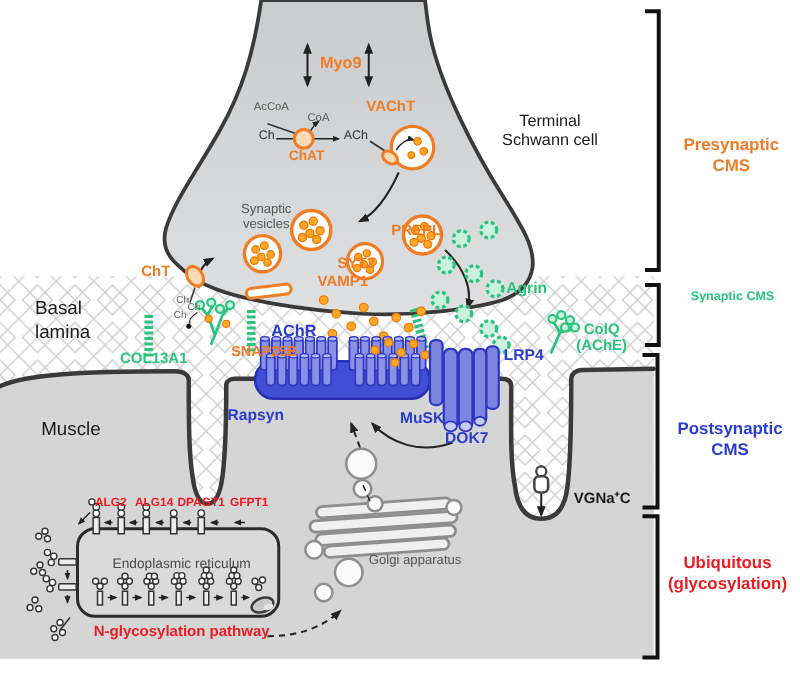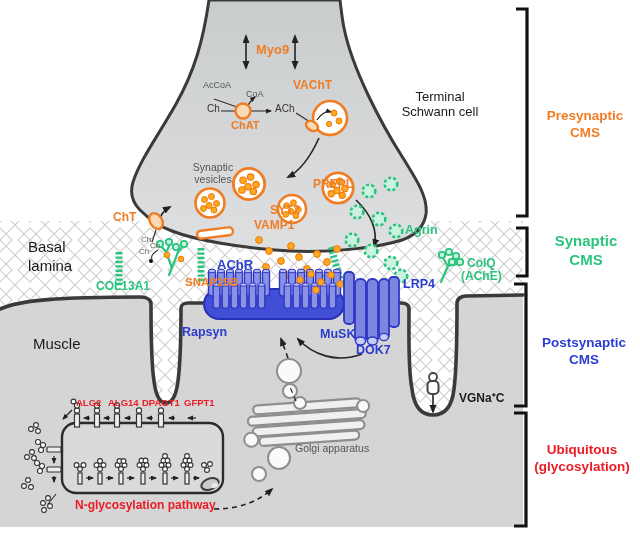--- a/index.html
+++ b/index.html
@@ -397,25 +397,26 @@
 <div class="lbl b bl" style="left:356px;top:343px;font-size:12.5px;">DOK7</div>
 <div class="lbl b bl" style="left:403px;top:277px;font-size:12.5px;">LRP4</div>
 
 <div class="lbl b g" style="left:405px;top:223px;font-size:12.5px;">Agrin</div>
 <div class="lbl b g" style="left:467px;top:257px;font-size:12px;">ColQ</div>
 <div class="lbl b g" style="left:461px;top:270px;font-size:12px;">(AChE)</div>
 <div class="lbl b g" style="left:96px;top:280px;font-size:12px;">COL13A1</div>
 
 <div class="lbl b" style="left:459px;top:392px;font-size:12px;">VGNa⁺C</div>
 <div class="lbl mut" style="left:295px;top:442px;font-size:10.5px;">Golgi apparatus</div>
+<div class="lbl" style="left:90px;top:445px;font-size:11px;color:#4A4A4A;">Endoplasmic reticulum</div>
 
 <div class="lbl b r" style="left:76px;top:398px;font-size:9.5px;">ALG2</div>
 <div class="lbl b r" style="left:108px;top:398px;font-size:9.5px;">ALG14</div>
 <div class="lbl b r" style="left:142px;top:398px;font-size:9.5px;">DPAGT1</div>
 <div class="lbl b r" style="left:184px;top:398px;font-size:9.5px;">GFPT1</div>
 <div class="lbl b o wrap ctr" style="left:532px;top:108px;width:106px;font-size:13.5px;line-height:1.25;">Presynaptic CMS</div>
 
 <div class="lbl b r" style="left:75px;top:499px;font-size:12px;">N-glycosylation pathway</div>
-<div class="lbl b g wrap ctr" style="left:538px;top:232px;width:96px;font-size:15px;line-height:1.25;">Synaptic CMS</div>
+<div class="lbl b g wrap ctr" style="left:538px;top:232px;width:96px;font-size:10px;line-height:1.25;">Synaptic CMS</div>
 <div class="lbl b bl wrap ctr" style="left:530px;top:335px;width:108px;font-size:13.5px;line-height:1.25;">Postsynaptic CMS</div>
 <div class="lbl b r wrap ctr" style="left:524px;top:442px;width:116px;font-size:13.5px;line-height:1.25;">Ubiquitous (glycosylation)</div>
 
 </div>
 
 </body></html>

